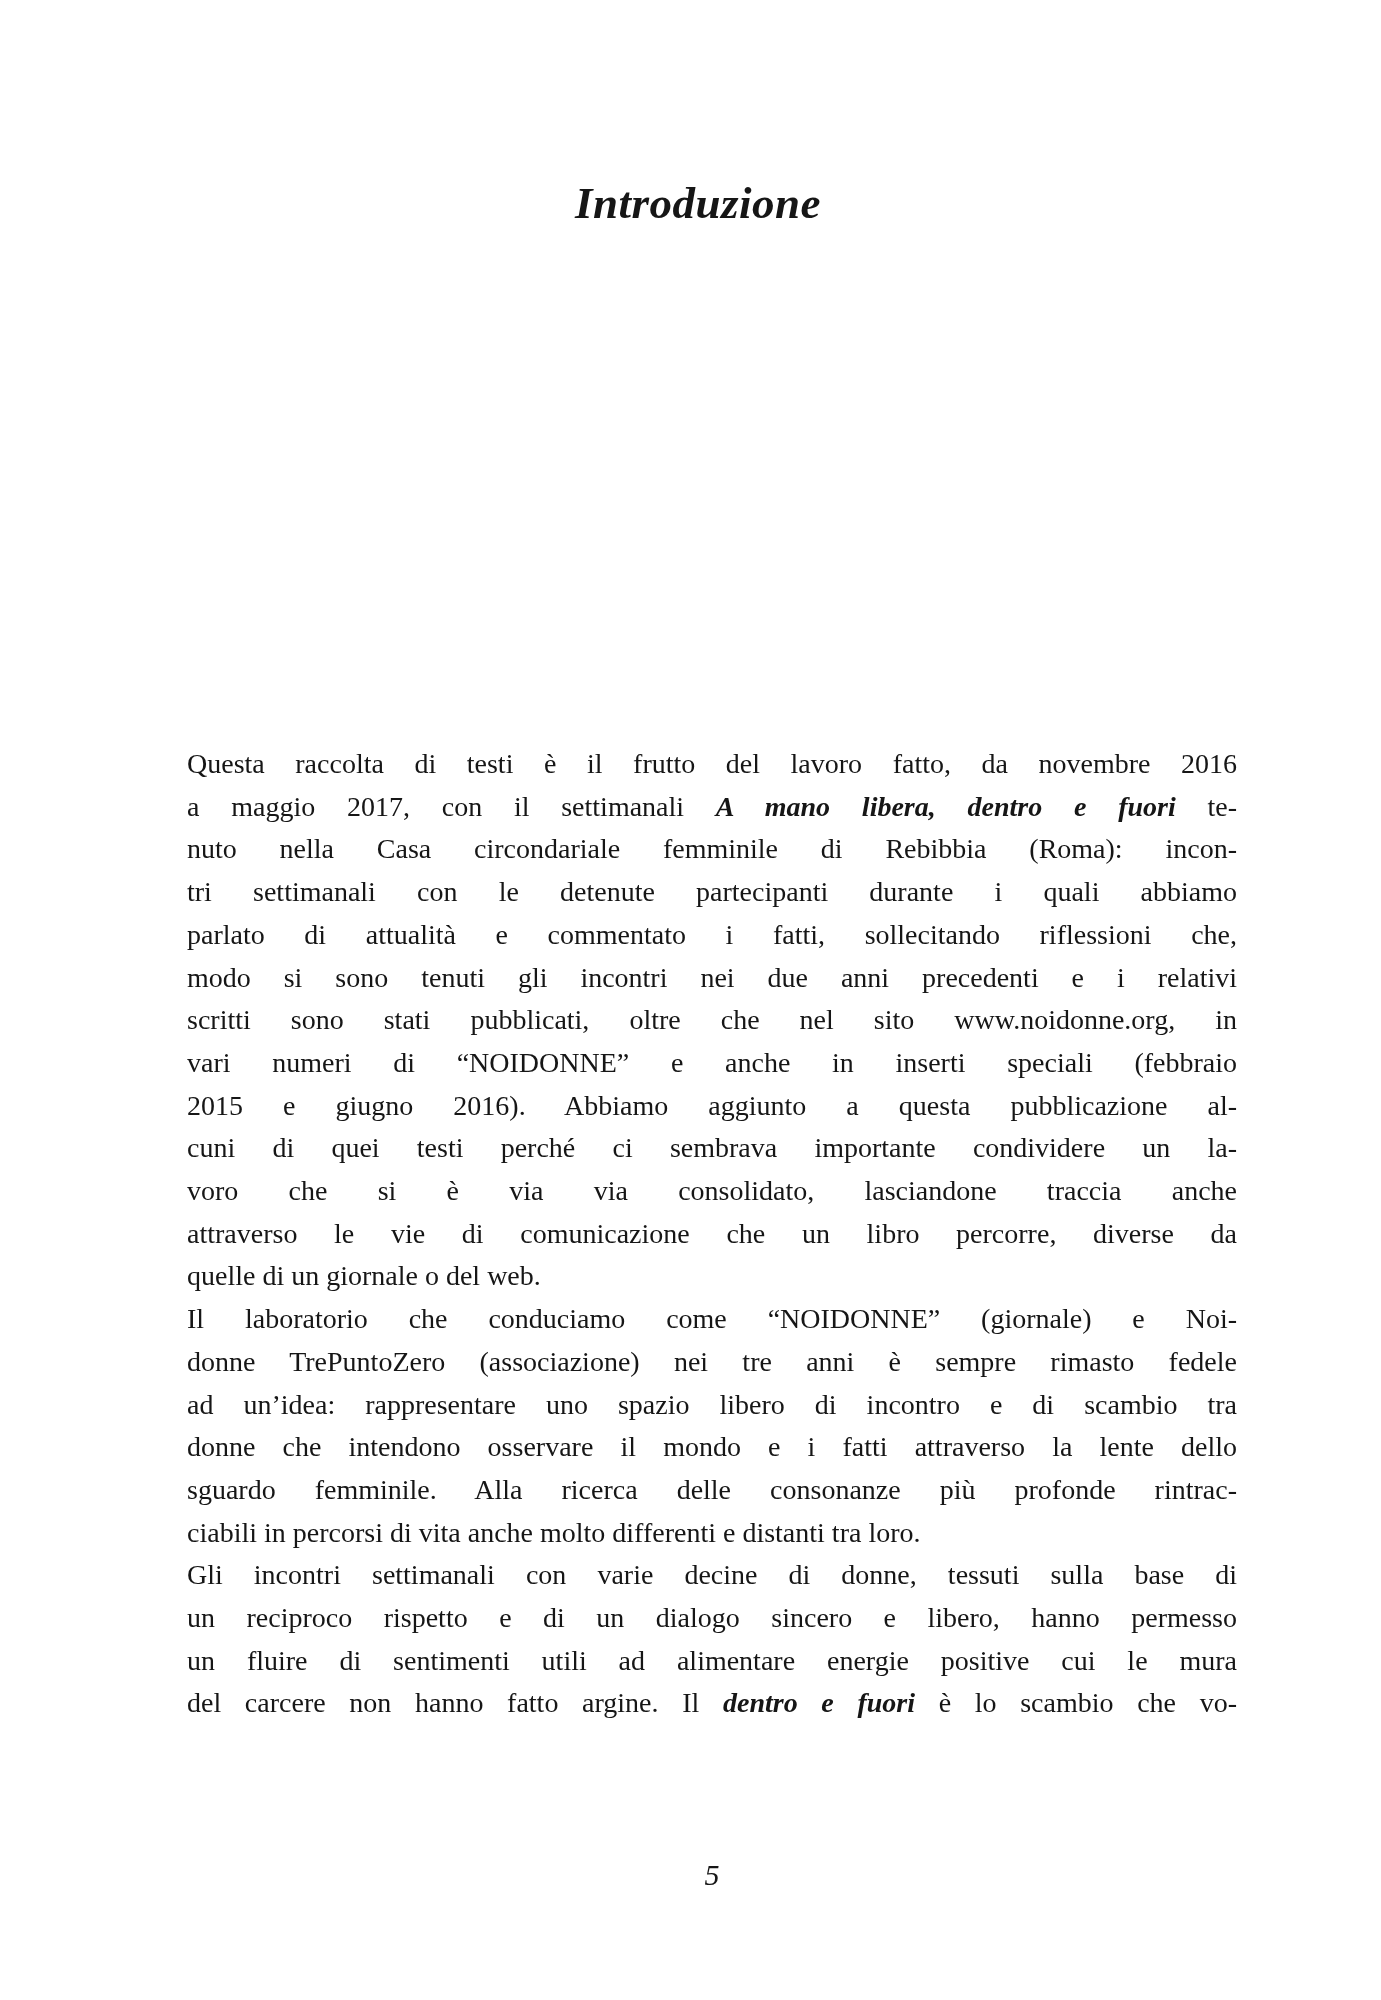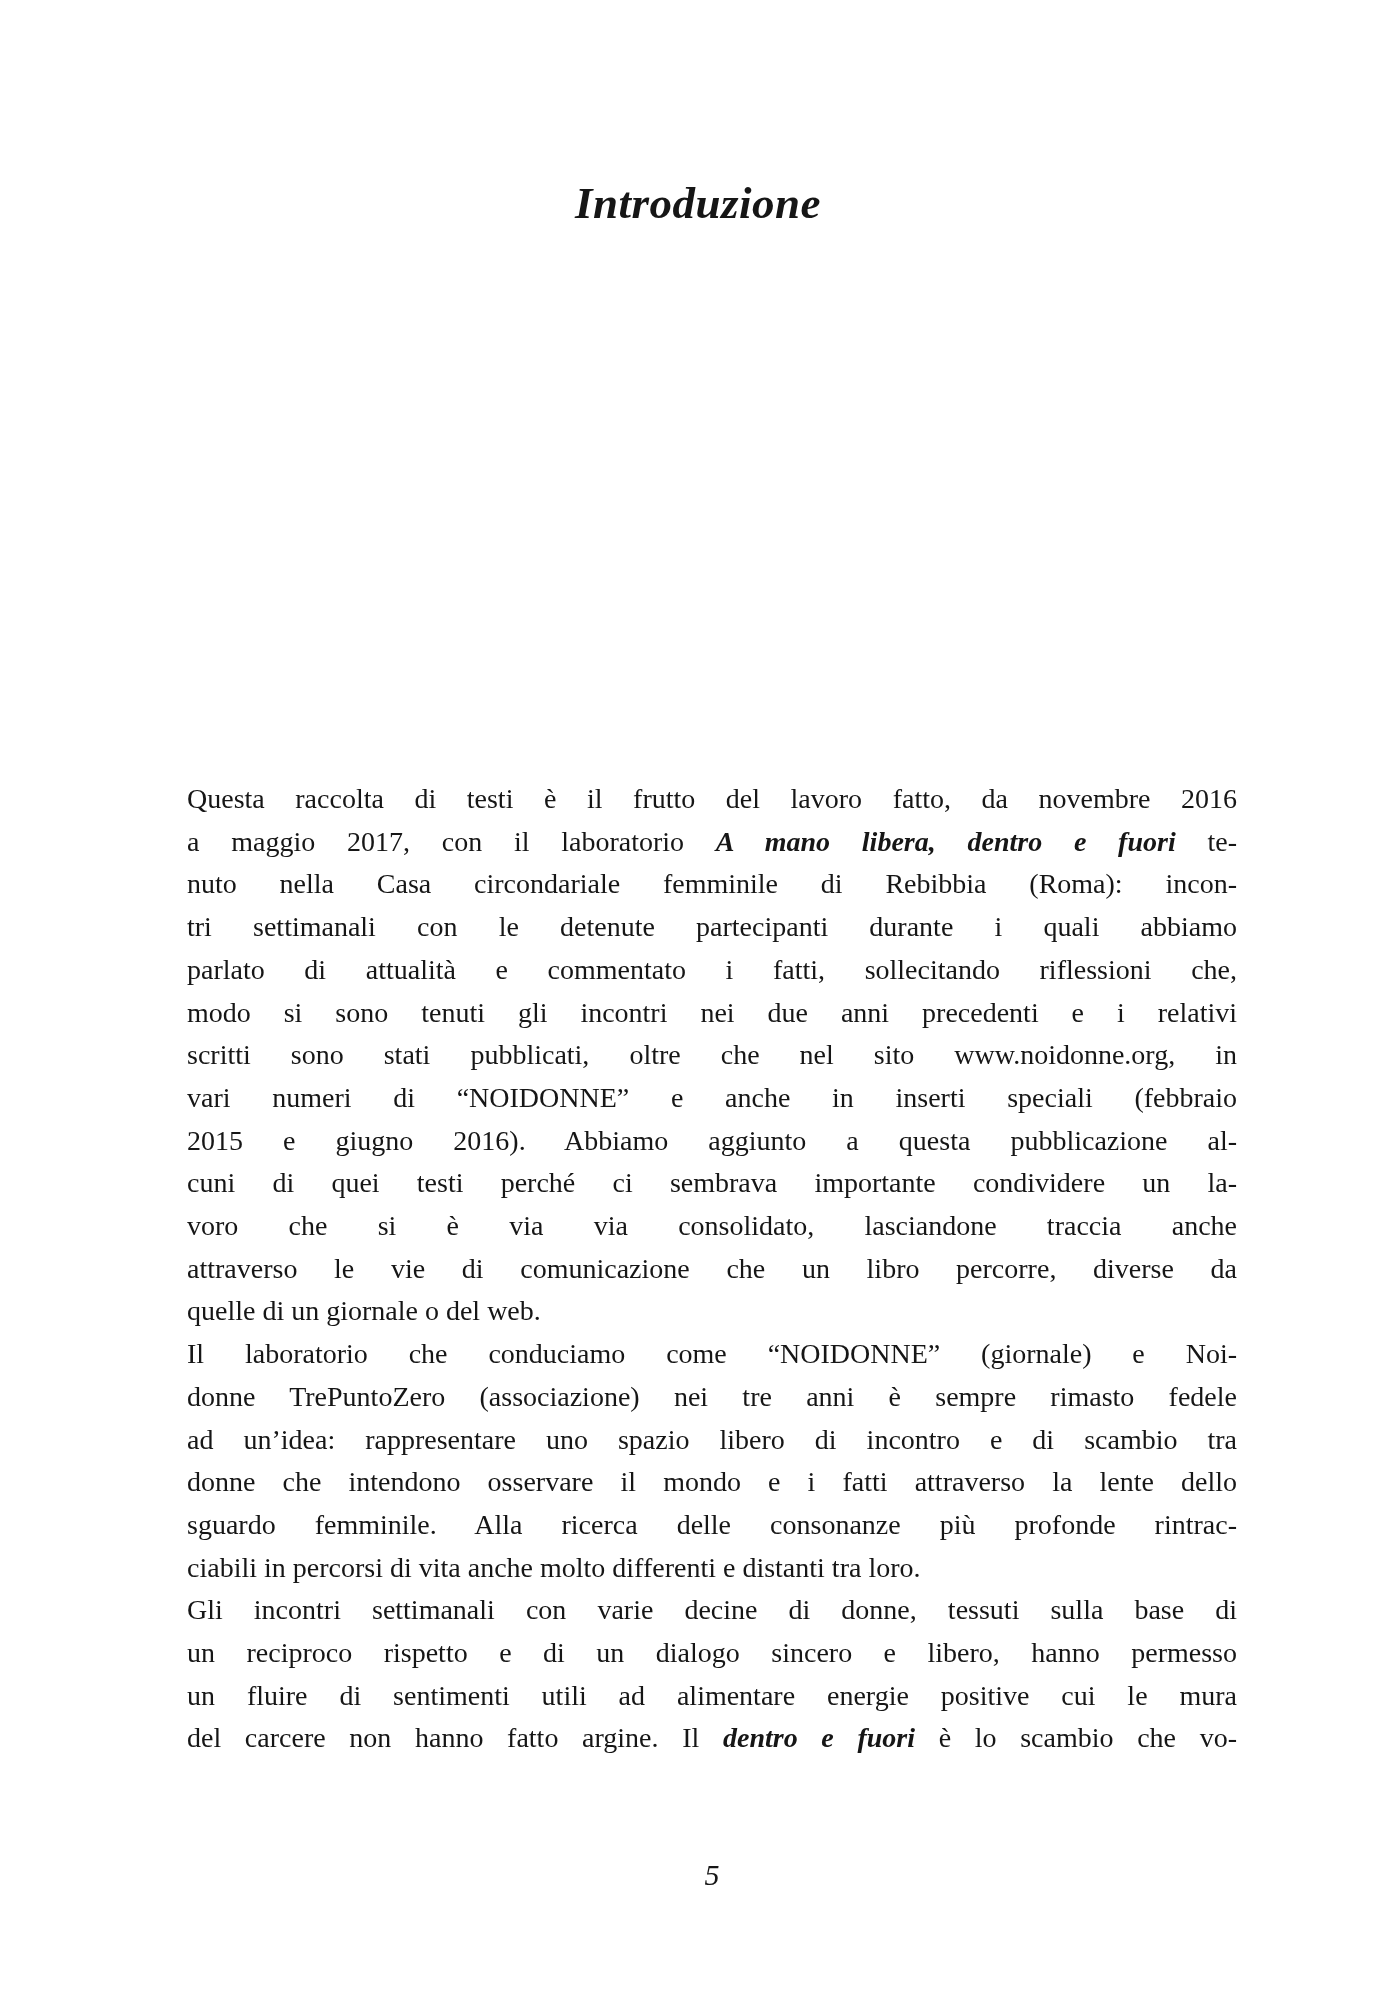--- a/index.html
+++ b/index.html
@@ -23,21 +23,21 @@
     width: 1050px;
     text-align: center;
     font-size: 45px;
     line-height: 54px;
     font-weight: bold;
     font-style: italic;
     letter-spacing: 0.5px;
   }
   .body-text {
     position: absolute;
-    top: 778px;
+    top: 743px;
     left: 187px;
     width: 1050px;
     font-size: 28px;
     line-height: 42.7px;
   }
   .line {
     text-align: justify;
     text-align-last: justify;
     -moz-text-align-last: justify;
   }
@@ -61,21 +61,21 @@
   }
 </style>
 </head>
 <body>
 
 <div class="page">
   <h1 class="page-title">Introduzione</h1>
 
   <div class="body-text">
       <div class="line"><span>Questa raccolta di testi è il frutto del lavoro fatto, da novembre 2016</span></div>
-      <div class="line"><span>a maggio 2017, con il laboratorio </span><span class="it">A mano libera, dentro e fuori</span><span> te-</span></div>
+      <div class="line"><span>a maggio 2017, con il settimanali </span><span class="it">A mano libera, dentro e fuori</span><span> te-</span></div>
       <div class="line"><span>nuto nella Casa circondariale femminile di Rebibbia (Roma): incon-</span></div>
       <div class="line"><span>tri settimanali con le detenute partecipanti durante i quali abbiamo</span></div>
       <div class="line"><span>parlato di attualità e commentato i fatti, sollecitando riflessioni che,</span></div>
       <div class="line"><span>modo si sono tenuti gli incontri nei due anni precedenti e i relativi</span></div>
       <div class="line"><span>scritti sono stati pubblicati, oltre che nel sito www.noidonne.org, in</span></div>
       <div class="line"><span>vari numeri di “NOIDONNE” e anche in inserti speciali (febbraio</span></div>
       <div class="line"><span>2015 e giugno 2016). Abbiamo aggiunto a questa pubblicazione al-</span></div>
       <div class="line"><span>cuni di quei testi perché ci sembrava importante condividere un la-</span></div>
       <div class="line"><span>voro che si è via via consolidato, lasciandone traccia anche</span></div>
       <div class="line"><span>attraverso le vie di comunicazione che un libro percorre, diverse da</span></div>

